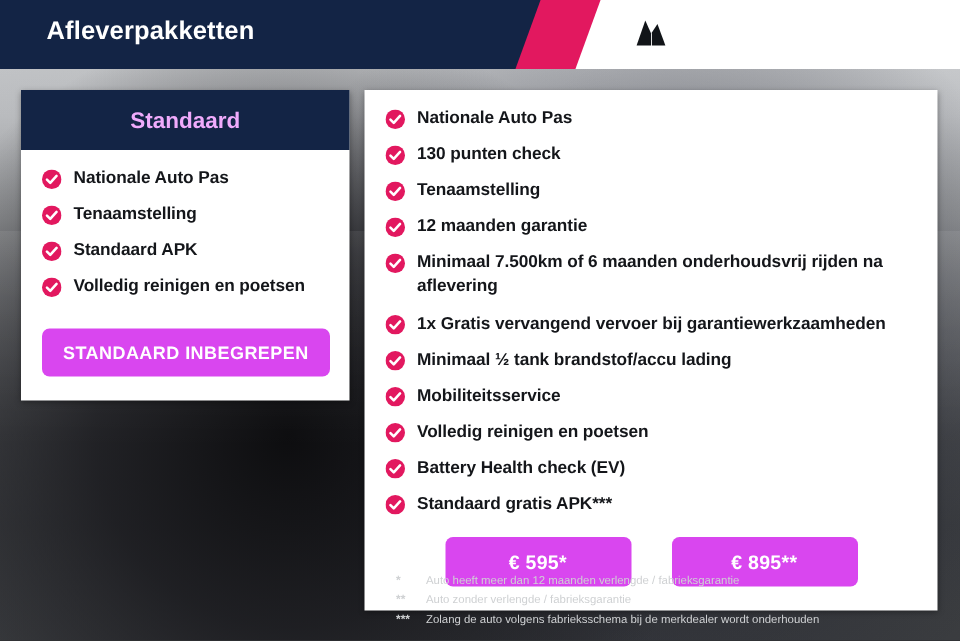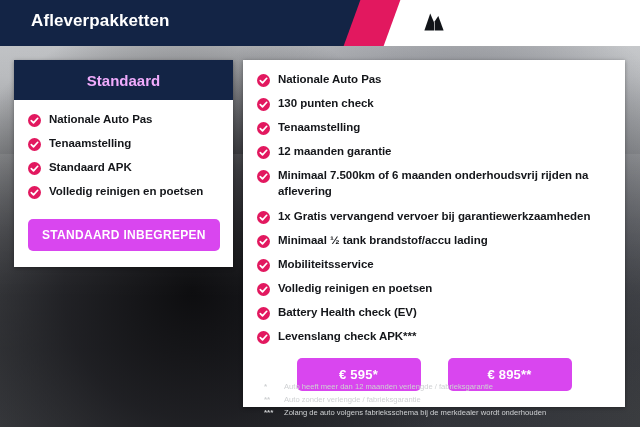--- a/index.html
+++ b/index.html
@@ -354,21 +354,21 @@
           </span>
           <span class="feature-text">Battery Health check (EV)</span>
         </li>
         <li>
           <span class="check-icon">
             <svg width="13" height="13" viewBox="0 0 13 13" aria-hidden="true">
                 <circle cx="6.5" cy="6.5" r="6.5" fill="#e2185f"></circle>
                 <path d="M3.3 6.7 L5.5 8.9 L9.7 4.3" stroke="#ffffff" stroke-width="1.7" fill="none" stroke-linecap="round" stroke-linejoin="round"></path>
               </svg>
           </span>
-          <span class="feature-text">Levenslang check APK***</span>
+          <span class="feature-text">Standaard gratis APK***</span>
         </li>
       </ul>
       <div class="price-row">
         <button class="pill btn-price">€ 595*</button>
         <button class="pill btn-price">€ 895**</button>
       </div>
     </div>
   </div>
 
   <div class="footnotes">

